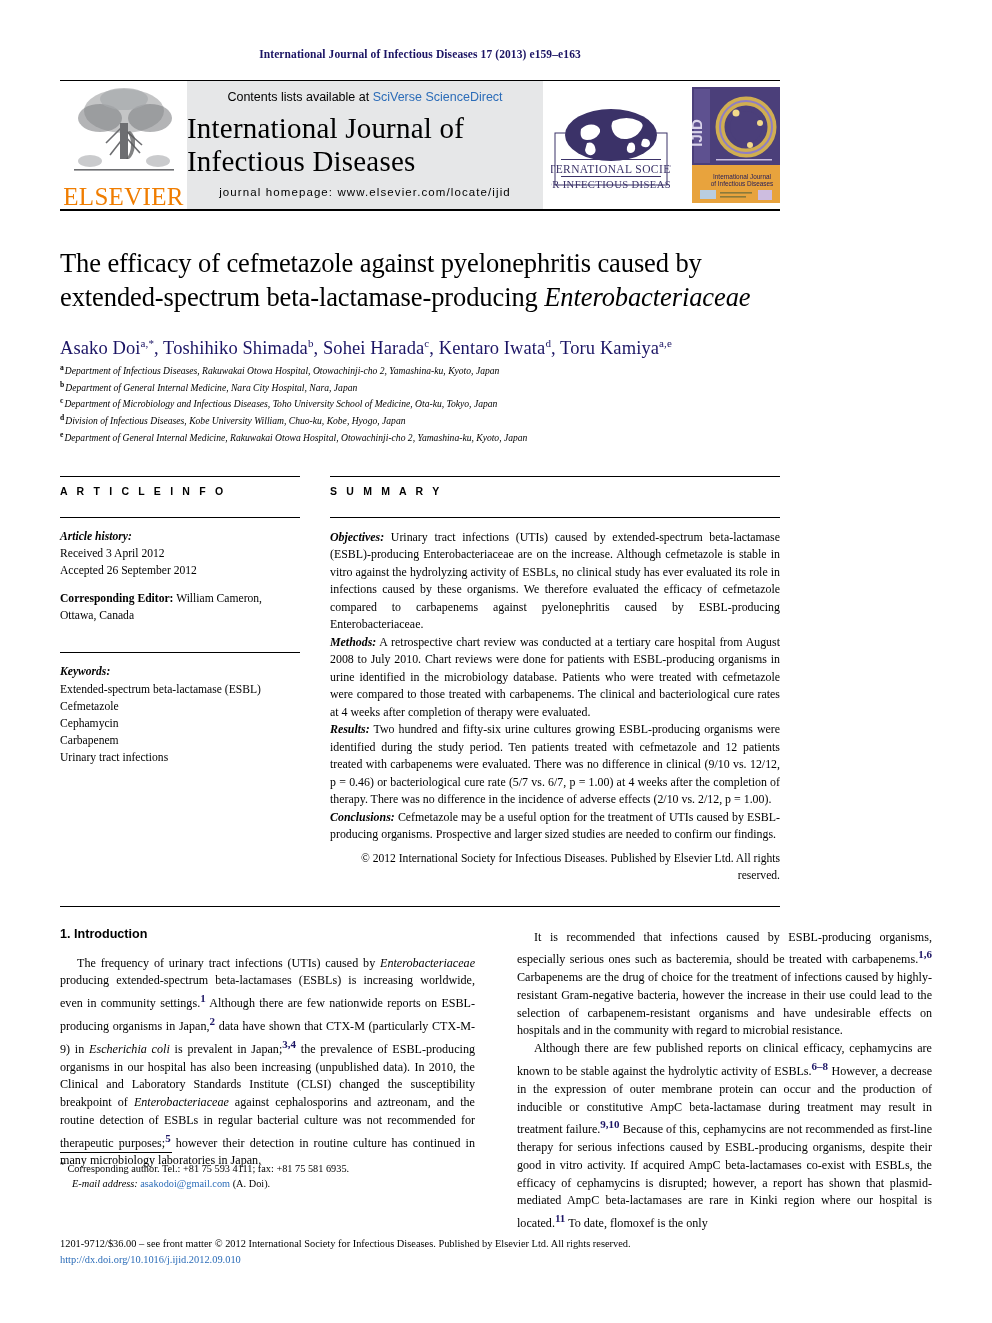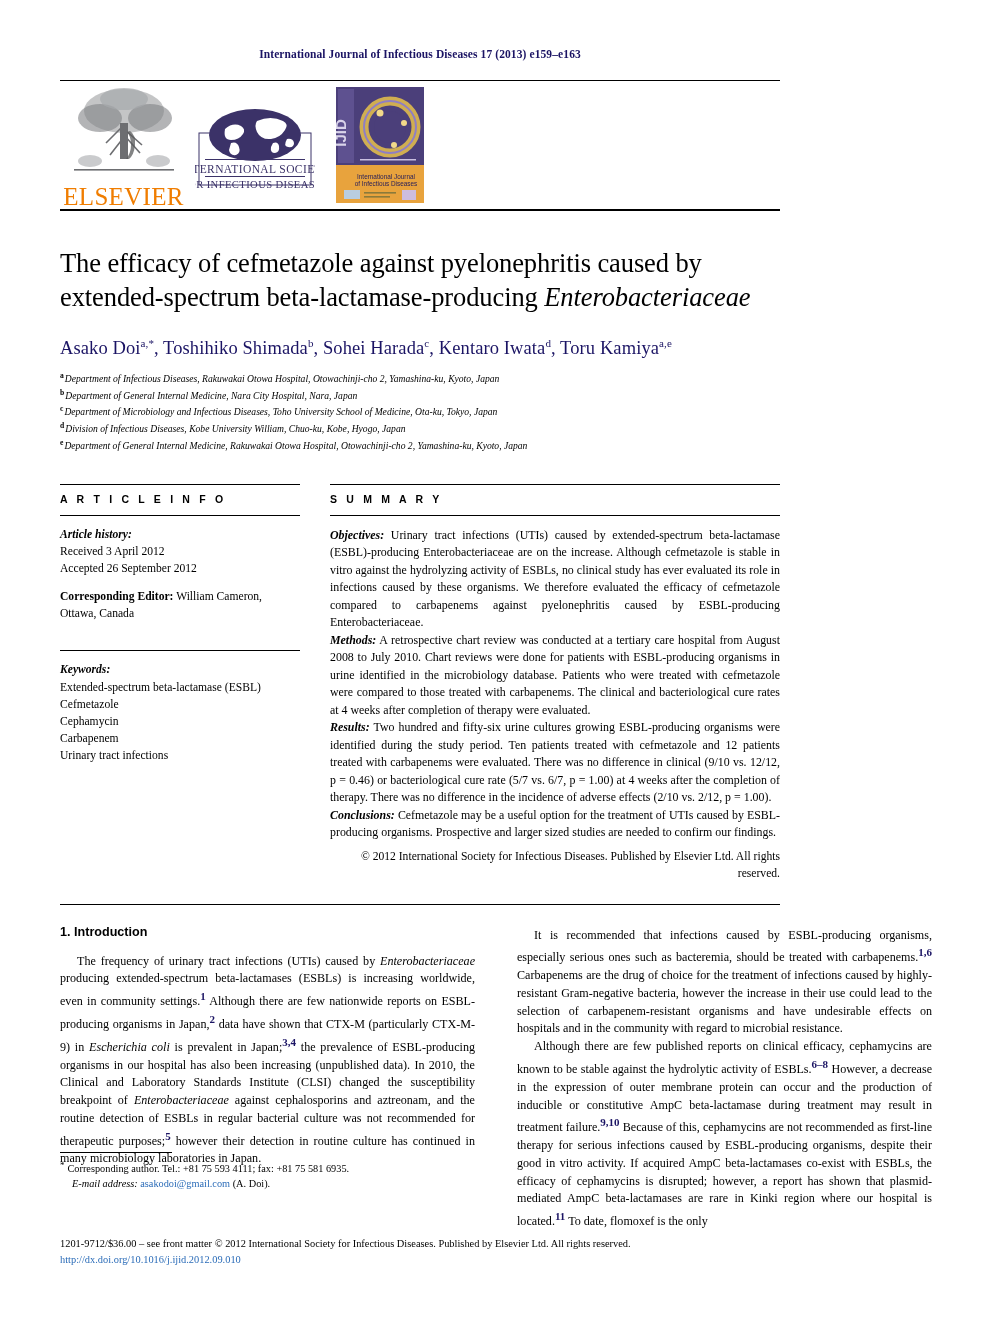--- a/index.html
+++ b/index.html
@@ -143,21 +143,21 @@
     font-size: 18.5px;
     margin-top: 22px;
     color: #1b1464;
     letter-spacing: 0.1px;
   }
   .authors sup {
     font-size: 11px;
     vertical-align: super;
   }
   .affiliations {
-    margin-top: 11px;
+    margin-top: 3px;
     font-size: 9.6px;
     font-style: italic;
     line-height: 1.62;
     color: #000;
   }
   .affiliations .marker {
     font-style: normal;
     font-weight: bold;
     vertical-align: super;
     font-size: 7.6px;
@@ -175,21 +175,21 @@
     flex: 0 0 240px;
   }
   .col-summary {
     flex: 1 1 auto;
   }
   .sec-head {
     font-family: "Liberation Sans", sans-serif;
     font-size: 10.5px;
     font-weight: bold;
     letter-spacing: 3.2px;
-    padding-bottom: 10px;
+    padding-bottom: 20px;
     border-bottom: 1px solid #000;
     border-top: 1px solid #000;
     padding-top: 8px;
   }
   .info-body {
     font-size: 11.6px;
     line-height: 1.48;
     padding-top: 10px;
   }
   .info-body .lbl-italic { font-style: italic; font-weight: bold; }
@@ -313,20 +313,27 @@
           <ellipse cx="88" cy="76" rx="12" ry="6" fill="#a7a9ac" opacity="0.6"></ellipse>
           <rect x="4" y="84" width="100" height="1.6" fill="#6d6e71"></rect>
         </g>
         <g fill="#58595b">
           <path d="M60 46 q6 4 5 14 q-1 10 -6 14 l-3 0 q5 -6 5 -14 q0 -9 -4 -13 Z" opacity="0.75"></path>
         </g>
       </svg>
       <div class="elsevier-word">ELSEVIER</div>
     </div>
 
+    <div class="journal-box">
+      <div class="contents-line">
+        <span>Contents lists available at </span><span class="sd">SciVerse ScienceDirect</span>
+      </div>
+      <div class="journal-title">International Journal of Infectious Diseases</div>
+      <div class="homepage-line">journal homepage: www.elsevier.com/locate/ijid</div>
+    </div>
 
     <div class="isid-cell">
       <svg class="isid-logo" viewBox="0 0 120 100">
         <rect x="4" y="38" width="112" height="52" fill="none" stroke="#3b3268" stroke-width="1"></rect>
         <ellipse cx="60" cy="40" rx="46" ry="26" fill="#3b3268"></ellipse>
         <g fill="#ffffff">
           <path d="M30 34 q8 -7 16 -3 q5 3 2 8 q-4 6 -12 6 q-8 0 -6 -11 Z"></path>
           <path d="M36 48 q6 -2 8 4 q2 6 -3 8 q-6 1 -7 -5 Z"></path>
           <path d="M62 26 q14 -6 26 0 q6 3 2 9 q-5 8 -14 9 q-10 1 -14 -7 q-3 -7 0 -11 Z"></path>
           <path d="M78 48 q5 -2 6 3 q1 6 -4 7 q-5 0 -4 -6 Z"></path>

